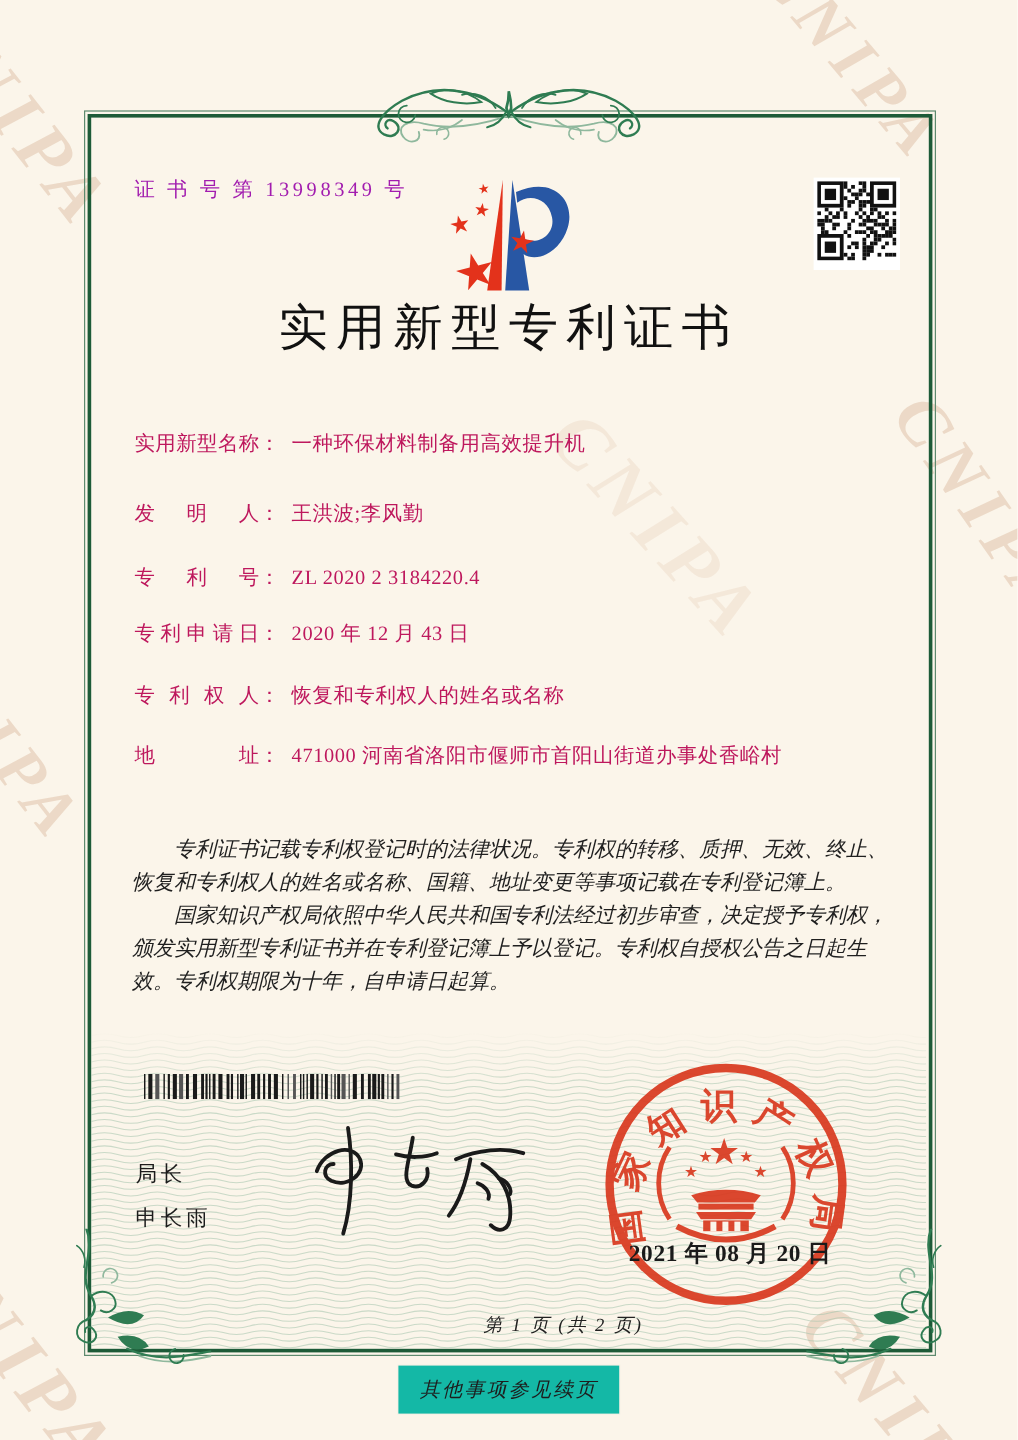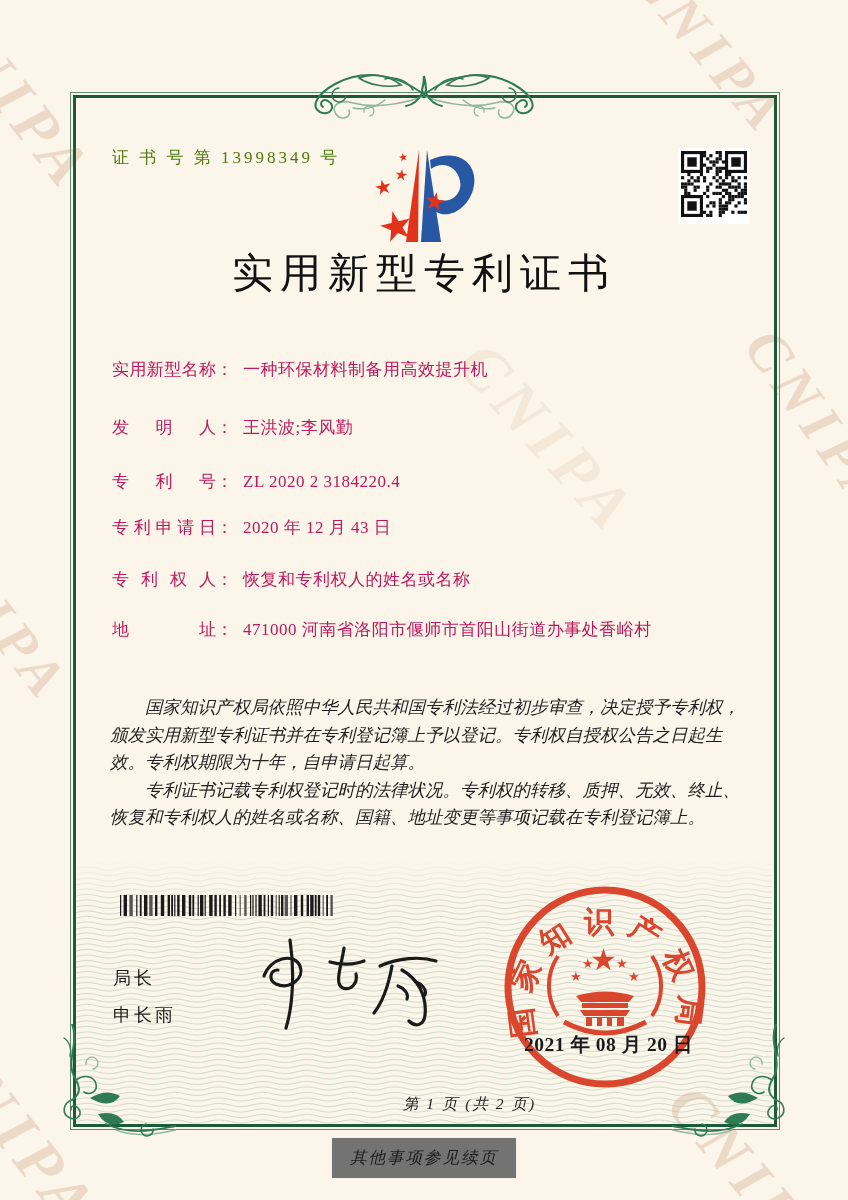--- a/index.html
+++ b/index.html
@@ -21,21 +21,21 @@
   
   .waves{position:absolute;left:76px;top:860px;width:696px;height:264px;
          -webkit-mask-image:linear-gradient(to bottom,transparent 0,#000 46px);
          mask-image:linear-gradient(to bottom,transparent 0,#000 46px);}
   
   .top-ornament{position:absolute;left:289px;top:60px;}
   .corner-ornament{position:absolute;}
   .co-left{left:46px;top:1024px;}
   .co-right{left:672px;top:1024px;}
   
-  .cert-no{position:absolute;left:112px;top:146px;font-size:17px;letter-spacing:3px;color:#4d7c0f;}
+  .cert-no{position:absolute;left:112px;top:146px;font-size:17px;letter-spacing:3px;color:#a21caf;}
   .logo{position:absolute;left:340px;top:138px;}
   .qr{position:absolute;left:678px;top:148px;background:#fff;padding:3px;}
   .title{position:absolute;left:70px;top:246px;width:708px;text-align:center;
          font-size:41px;font-weight:400;letter-spacing:7px;color:#111;}
   .frow{position:absolute;left:112px;width:660px;font-size:17px;color:#be185d;white-space:nowrap;margin-top:10px;}
   .flabel{display:inline-block;width:104px;text-align:justify;text-align-last:justify;vertical-align:top;}
   .fcolon{display:inline-block;margin-right:10px;}
   .fvalue{letter-spacing:.5px;}
   .fpair2{position:absolute;left:342px;top:0;}
   .paras{position:absolute;left:110px;top:694px;width:640px;font-size:17.5px;line-height:27.5px;
@@ -44,21 +44,21 @@
   .barcode{position:absolute;left:120px;top:895px;}
   .director{position:absolute;left:113px;top:960px;font-family:"Liberation Sans",sans-serif;
             font-size:18px;letter-spacing:3px;color:#1c1c1c;line-height:37px;}
   .signature{position:absolute;left:238px;top:926px;}
   .seal{position:absolute;left:502px;top:884px;}
   .seal-date{position:absolute;left:524px;top:1031px;width:180px;font-size:19.5px;font-weight:700;
              color:#1a1a1a;letter-spacing:.5px;white-space:nowrap;}
   .page-num{position:absolute;left:70px;top:1094px;width:799px;text-align:center;
             font-size:15.5px;font-style:italic;color:#222;letter-spacing:2px;}
   .cont-note{position:absolute;left:50%;top:1138px;transform:translateX(-50%);
-             background:#737373;padding:9px 18px;font-size:16.5px;font-style:italic;
+             background:#14b8a6;padding:9px 18px;font-size:16.5px;font-style:italic;
              letter-spacing:2px;color:#1d1d1d;box-shadow:0 0 0 1px rgba(0,0,0,.02);}
   .green{stroke:#2f7c52;fill:none;stroke-linecap:round;}
   .green-lt{stroke:#8fb89d;fill:none;stroke-linecap:round;}
 </style>
 </head>
 <body>
 
 <div class="page">
 
   <div class="wm wm1">CNIPA</div>
@@ -327,22 +327,22 @@
     <span class="flabel">专利申请日</span><span class="fcolon">：</span><span class="fvalue">2020 年 12 月 43 日</span>
   </div>
   <div class="frow" style="top:558px">
     <span class="flabel">专利权人</span><span class="fcolon">：</span><span class="fvalue">恢复和专利权人的姓名或名称</span>
   </div>
   <div class="frow" style="top:608px">
     <span class="flabel">地址</span><span class="fcolon">：</span><span class="fvalue">471000 河南省洛阳市偃师市首阳山街道办事处香峪村</span>
   </div>
 
   <div class="paras">
+    <p>专利证书记载专利权登记时的法律状况。专利权的转移、质押、无效、终止、恢复和专利权人的姓名或名称、国籍、地址变更等事项记载在专利登记簿上。</p>
     <p>国家知识产权局依照中华人民共和国专利法经过初步审查，决定授予专利权，颁发实用新型专利证书并在专利登记簿上予以登记。专利权自授权公告之日起生效。专利权期限为十年，自申请日起算。</p>
-    <p>专利证书记载专利权登记时的法律状况。专利权的转移、质押、无效、终止、恢复和专利权人的姓名或名称、国籍、地址变更等事项记载在专利登记簿上。</p>
   </div>
 
   <div class="barcode">
     <svg id="barcode-svg" width="216" height="21" viewBox="0 0 216 21">
         <rect x="0" y="0" width="1.2" height="21" fill="#1a1a1a"></rect>
         <rect x="3.5999999999999996" y="0" width="3.4" height="21" fill="#1a1a1a"></rect>
         <rect x="9.4" y="0" width="3.4" height="21" fill="#555"></rect>
         <rect x="16.2" y="0" width="1.2" height="21" fill="#1a1a1a"></rect>
         <rect x="19.799999999999997" y="0" width="1.8" height="21" fill="#1a1a1a"></rect>
         <rect x="23.999999999999996" y="0" width="3.4" height="21" fill="#1a1a1a"></rect>

